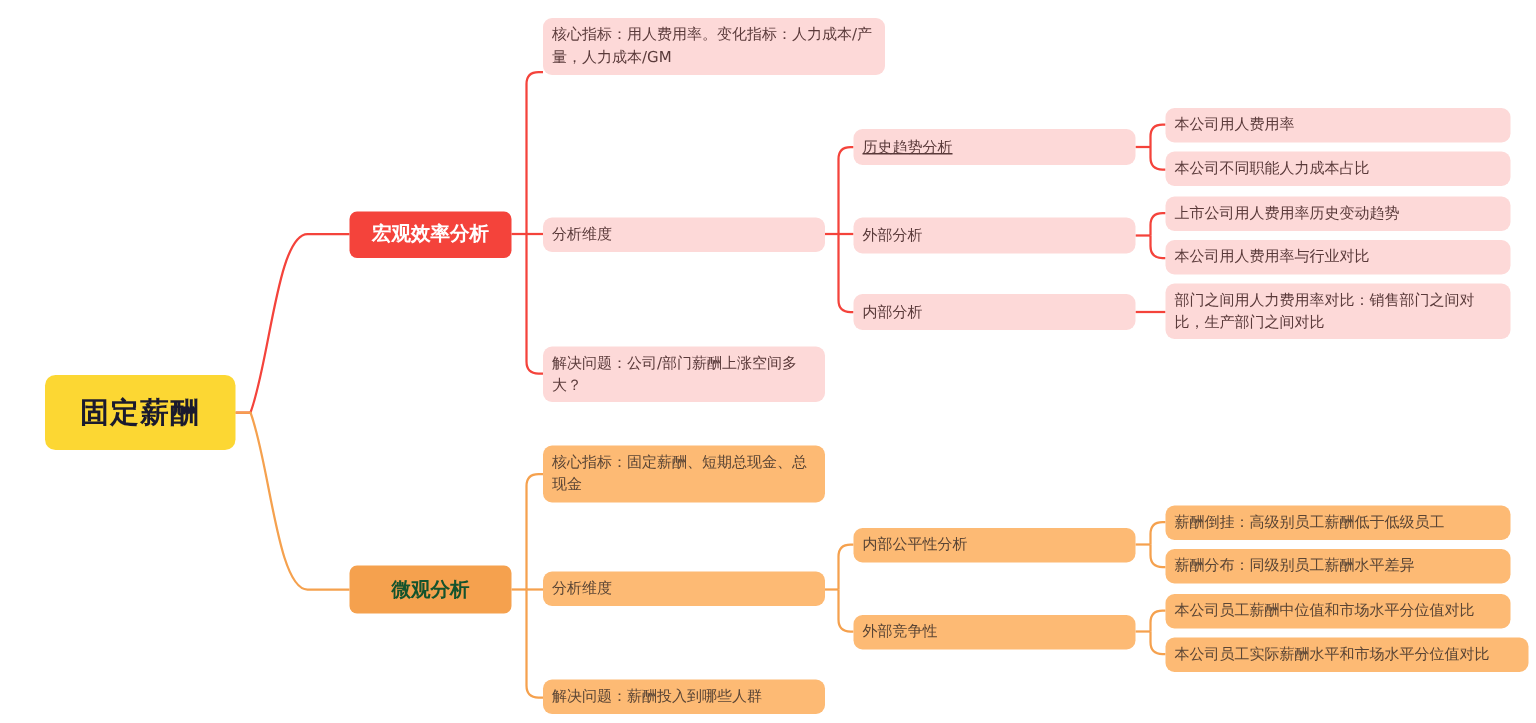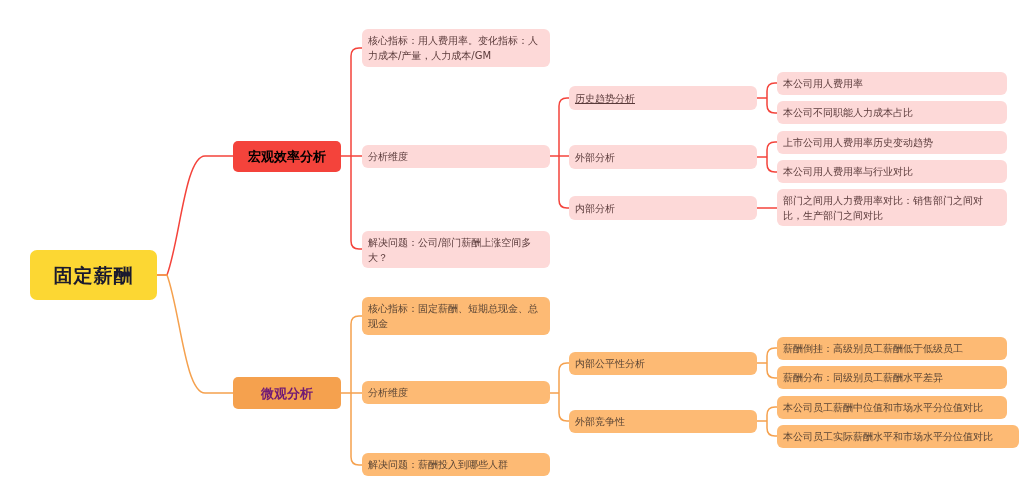--- a/index.html
+++ b/index.html
@@ -3,23 +3,23 @@
 <meta charset="utf-8">
 <style>
   html, body { margin:0; padding:0; background:#ffffff; }
   body { width:1024px; height:482px; position:relative; overflow:hidden;
          font-family:"DejaVu Sans","Liberation Sans",sans-serif; }
   #links { position:absolute; left:0; top:0; width:1024px; height:482px; }
   .node { position:absolute; box-sizing:border-box; display:flex; align-items:center;
           border-radius:6px; font-size:10px; line-height:15px; padding:0 6px; }
   .root { background:#FCD733; color:#1a1a2e; font-size:19px; font-weight:bold;
           justify-content:center; border-radius:7px; letter-spacing:1px; }
-  .b1 { color:#000000; font-size:13px; font-weight:bold; justify-content:center; border-radius:5px; }
+  .b1 { color:#ffffff; font-size:13px; font-weight:bold; justify-content:center; border-radius:5px; }
   .red-main { background:#F4433B; }
-  .orange-main { background:#F5A14E; color:#701a75; }
+  .orange-main { background:#F5A14E; color:#14532d; }
   .red-sub { background:#FDD9D8; color:#5a3a3a; }
   .orange-sub { background:#fdba74; color:#5a4535; }
   .node span { display:block; }
 </style>
 </head>
 <body>
 
 <svg id="links" viewBox="0 0 1024 482">
 
   <path d="M157 275 H167 C180 240, 185 156, 205 156 H233" stroke="#F4433B" stroke-width="1.5" fill="none"></path>
@@ -68,21 +68,21 @@
 </svg>
 
 <div class="node root" style="left:30px; top:250px; width:127px; height:50px;">
   <span>固定薪酬</span>
 </div>
 
 <div class="node b1 red-main" style="left:233px; top:141px; width:108px; height:31px;">
   <span>宏观效率分析</span>
 </div>
 
-<div class="node red-sub" style="left:362px; top:29px; width:188px; height:38px;">
+<div class="node red-sub" style="left:362px; top:12px; width:228px; height:38px;">
   <span>核心指标：用人费用率。变化指标：人力成本/产量，人力成本/GM</span>
 </div>
 <div class="node red-sub" style="left:362px; top:145px; width:188px; height:23px;">
   <span>分析维度</span>
 </div>
 <div class="node red-sub" style="left:362px; top:231px; width:188px; height:37px;">
   <span>解决问题：公司/部门薪酬上涨空间多大？</span>
 </div>
 
 <div class="node red-sub" style="left:569px; top:86px; width:188px; height:24px;text-decoration:underline;">

